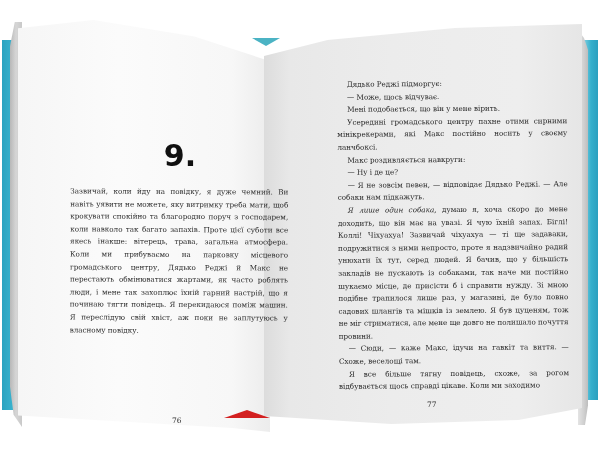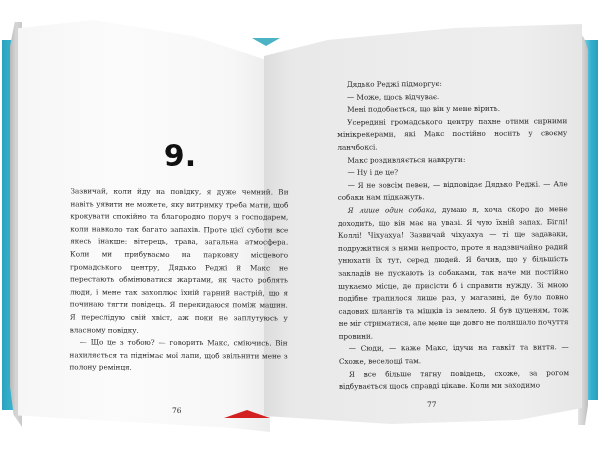--- a/index.html
+++ b/index.html
@@ -61,21 +61,21 @@
     .left-text { left: 70px; top: 186px; width: 218px; transform: rotate(0.3deg); }
     .right-text { left: 338px; top: 78px; width: 230px; transform: rotate(-0.4deg); color: #262626; }
 
     .chapter-number {
       position: absolute; left: 150px; top: 138px; width: 60px; text-align: center;
       font-family: "DejaVu Sans", sans-serif; font-weight: bold; font-size: 30px; color: #111;
     }
     .page-number {
       position: absolute; font-size: 7.5px; color: #333;
     }
-    .pn-left { left: 172px; top: 406px; }
+    .pn-left { left: 172px; top: 416px; }
     .pn-right { left: 427px; top: 400px; }
   </style>
 </head>
 <body>
 
 <div class="scene">
   <div class="cover-left"></div>
   <div class="cover-right"></div>
   <div class="edge-left"></div>
   <div class="edge-right"></div>
@@ -83,21 +83,20 @@
   <div class="page-left"></div>
   <div class="page-right"></div>
 
   <div class="spine-notch-top"></div>
   <div class="spine-notch-bottom"></div>
 
   <div class="chapter-number">9.</div>
 
   <div class="text-block left-text">
     <p>Зазвичай, коли йду на повідку, я дуже чемний. Ви навіть уявити не можете, яку витримку треба мати, щоб крокувати спокійно та благородно поруч з господарем, коли навколо так багато запахів. Проте цієї суботи все якесь інакше: вітерець, трава, загальна атмосфера. Коли ми прибуваємо на парковку місцевого громадського центру, Дядько Реджі й Макс не перестають обмінюватися жартами, як часто роблять люди, і мене так захоплює їхній гарний настрій, що я починаю тягти повідець. Я перекидаюся поміж машин. Я переслідую свій хвіст, аж поки не заплутуюсь у власному повідку.</p>
-    <p class="indent">— Що це з тобою? — говорить Макс, сміючись. Він нахиляється та піднімає мої лапи, щоб звільнити мене з полону ремінця.</p>
   </div>
 
   <div class="text-block right-text">
     <p class="indent">Дядько Реджі підморгує:</p>
     <p class="indent">— Може, щось відчуває.</p>
     <p class="indent">Мені подобається, що він у мене вірить.</p>
     <p class="indent">Усередині громадського центру пахне отими сирними мінікрекерами, які Макс постійно носить у своєму ланчбоксі.</p>
     <p class="indent">Макс роздивляється навкруги:</p>
     <p class="indent">— Ну і де це?</p>
     <p class="indent">— Я не зовсім певен, — відповідає Дядько Реджі. — Але собаки нам підкажуть.</p>

